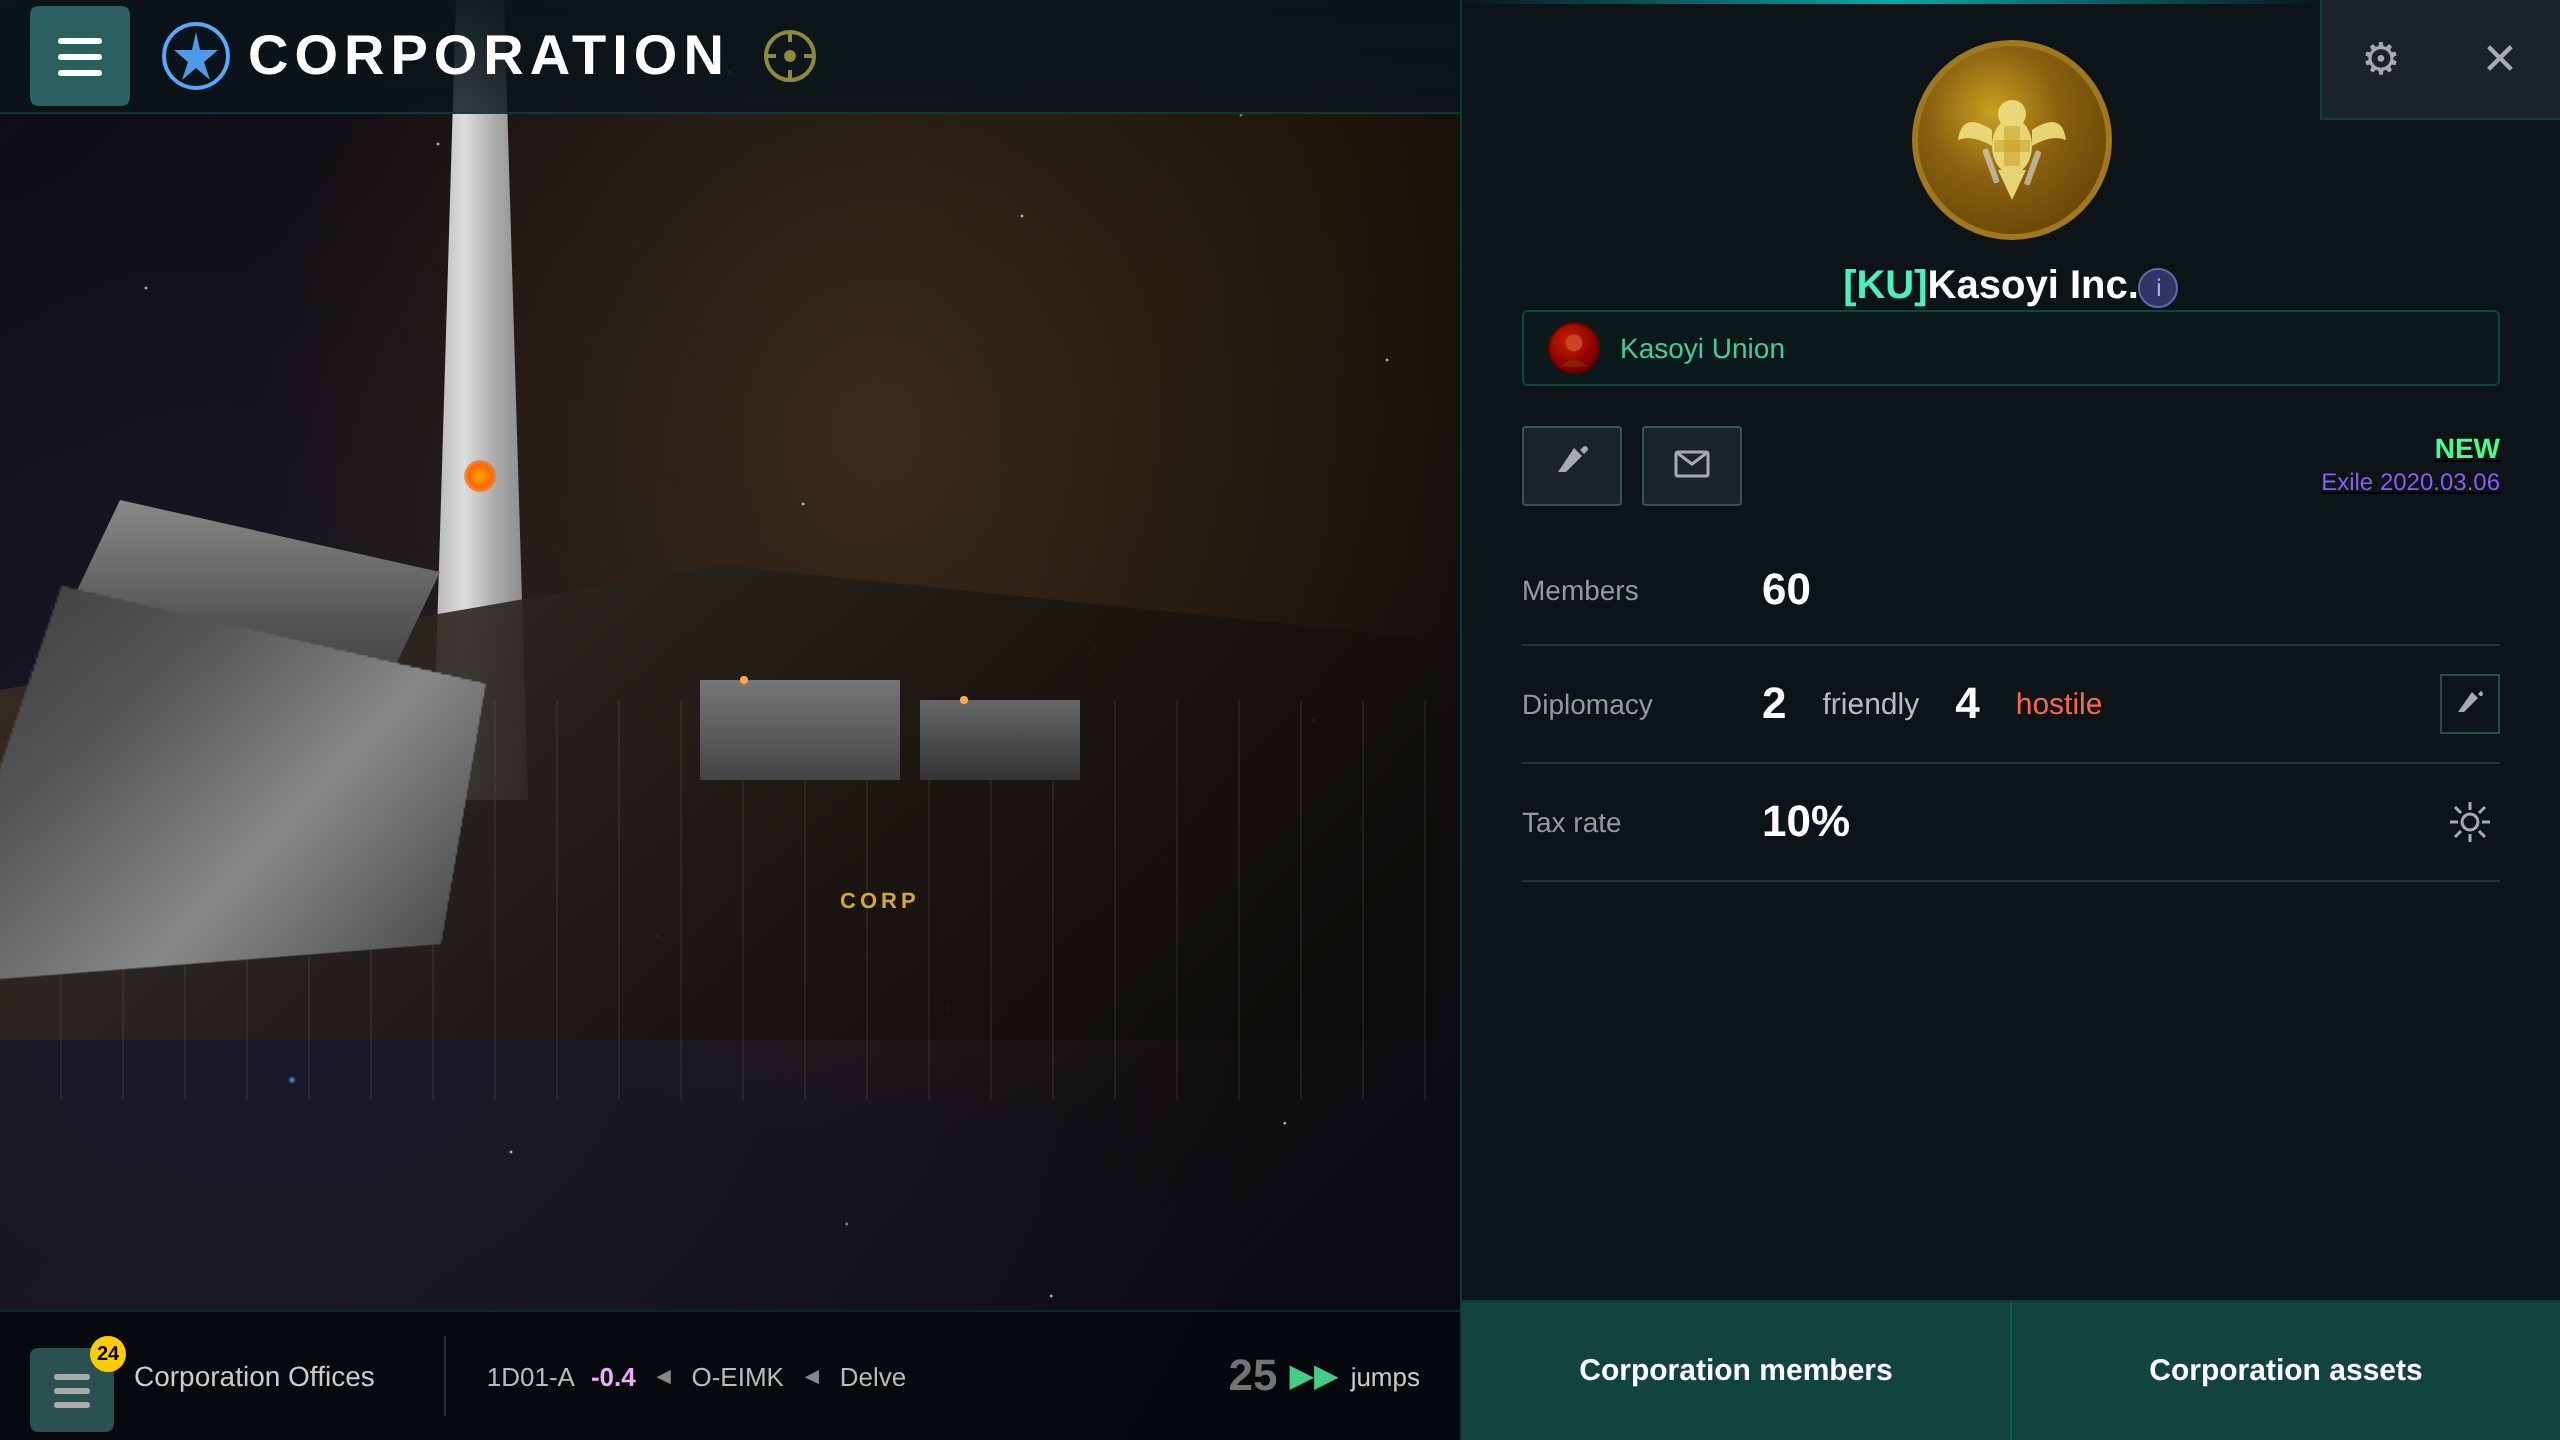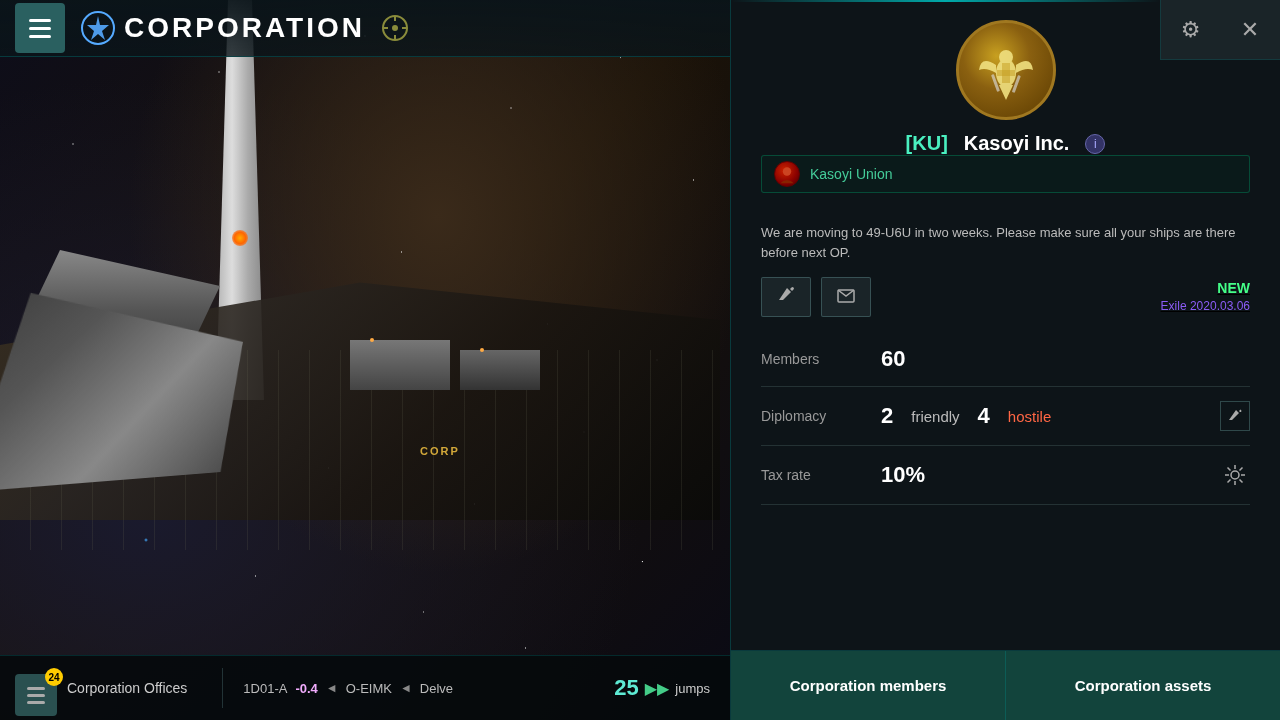--- a/index.html
+++ b/index.html
@@ -337,21 +337,21 @@
 
     .jumps-section {
       margin-left: auto;
       padding-right: 20px;
       display: flex;
       align-items: center;
       gap: 6px;
     }
 
     .jumps-number {
-      color: #5eead4;
+      color: #737373;
       font-size: 22px;
       font-weight: bold;
       text-align: center;
     }
 
     .jumps-label {
       color: #ccc;
       font-size: 13px;
     }
 
@@ -431,21 +431,21 @@
     }
 
     .corp-emblem svg {
       width: 70px;
       height: 70px;
     }
 
     .corp-name-row {
       display: flex;
       align-items: center;
-      gap: 16px;
+      gap: 0;
       margin-top: 12px;
     }
 
     .corp-tag {
       color: #4af0c0;
       font-size: 20px;
       font-weight: bold;
     }
 
     .corp-name {
@@ -776,21 +776,20 @@
       <div class="alliance-avatar">
         <svg viewBox="0 0 26 26" width="22" height="22">
           <circle cx="13" cy="10" r="5" fill="#cc4422"></circle>
           <path d="M5,24 Q13,16 21,24" fill="#882200"></path>
         </svg>
       </div>
       <span class="alliance-name">Kasoyi Union</span>
     </div>
   </div>
 
-  <div class="corp-desc">We are moving to 49-U6U in two weeks. Please make sure all your ships are there before next OP.</div>
 
   <div class="action-row">
     <button class="action-btn">
       <span>
         <svg width="18" height="18" viewBox="0 0 18 18">
           <path d="M2,14 L6,14 L14,6 L10,2 L2,14 Z M15,5 L13,3 L14.5,1.5 Q15.5,0.5 16.5,1.5 Q17.5,2.5 16.5,3.5 Z" fill="#aaa" stroke="none"></path>
         </svg>
       </span>
     </button>
     <button class="action-btn">

